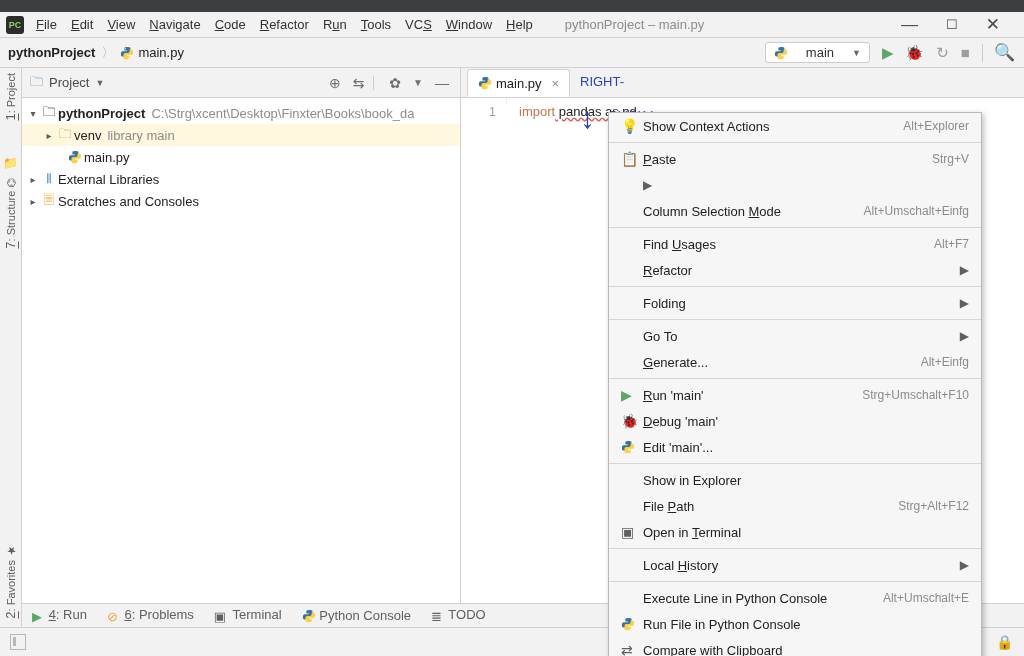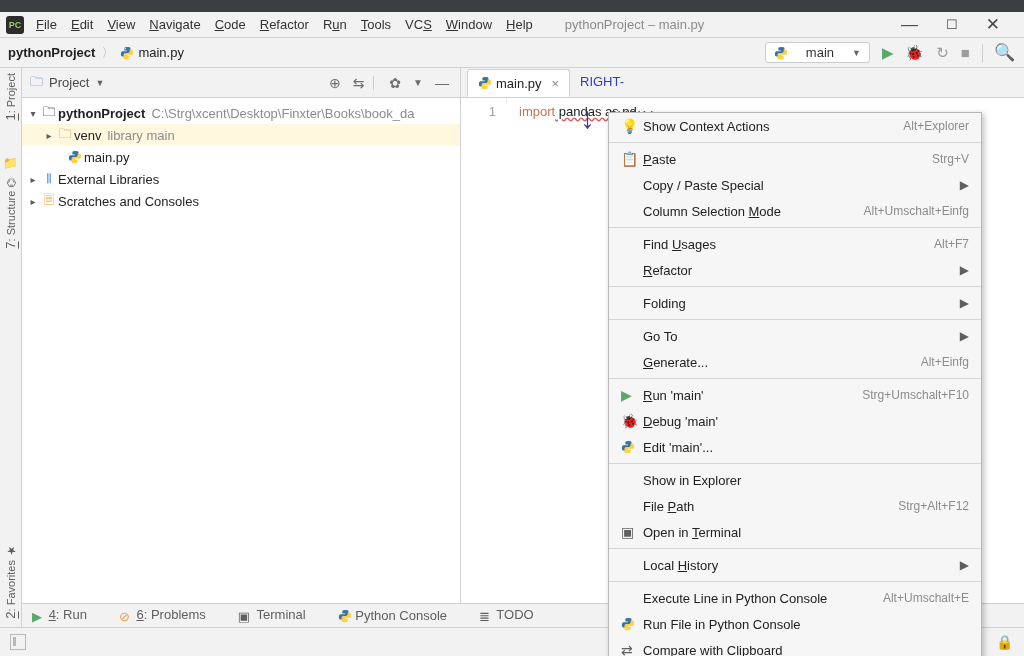--- a/index.html
+++ b/index.html
@@ -70,21 +70,21 @@
 
   
   .ctxmenu { position:absolute; left:608px; top:112px; width:374px; background:#f6f6f6; border:1px solid #b8b8b8; box-shadow:2px 2px 6px rgba(0,0,0,0.25); z-index:10; }
   .ctxitem { display:flex; align-items:center; height:26px; padding:0 12px; color:#222; }
   .ctxitem .ico { width:22px; display:inline-flex; align-items:center; color:#5f5f5f; font-size:14px;}
   .ctxitem .lbl { flex:1; }
   .ctxitem .sc { color:#8c8c8c; font-size:12px;}
   .ctxitem .sub { color:#5f5f5f; font-size:12px; }
   .ctxsep { height:1px; background:#d6d6d6; margin:3px 0; }
 
-  .toolwindows { position:absolute; left:22px; right:0; bottom:29px; height:24px; background:#f2f2f2; border-top:1px solid #d1d1d1; display:flex; align-items:center; padding:0 10px; gap:32px; color:#5f5f5f; font-size:12px;}
+  .toolwindows { position:absolute; left:22px; right:0; bottom:29px; height:24px; background:#f2f2f2; border-top:1px solid #d1d1d1; display:flex; align-items:center; padding:0 10px; gap:20px; color:#5f5f5f; font-size:12px;}
   .toolwindows span u { text-decoration:underline; }
   .toolwindows .ico { display:inline-block; vertical-align:middle; margin-right:3px;}
 
   .statusbar { position:absolute; left:0; right:0; bottom:0; height:29px; background:#f2f2f2; border-top:1px solid #d1d1d1; display:flex; align-items:center; padding:0 10px; color:#5f5f5f; font-size:12px; }
   .statusbar .corner { width:16px; height:16px; border:1px solid #b8b8b8; margin-right:8px; position:relative;}
   .statusbar .corner::before{content:"";position:absolute;left:2px;top:2px;width:3px;height:9px;background:#b8b8b8;}
   .statusbar .right { margin-left:auto; display:flex; gap:16px; align-items:center;}
   .statusbar .lock { font-size:14px; }
 
   svg.pyicon { width:14px; height:14px; }
@@ -230,21 +230,20 @@
       <span class="sc">Alt+Explorer</span>
     </div>
     <div class="ctxsep"></div>
     <div class="ctxitem">
       <span class="ico">📋</span>
       <span class="lbl"><u>P</u>aste</span>
       <span class="sc">Strg+V</span>
     </div>
     <div class="ctxitem">
       <span class="ico"></span>
-      <span class="lbl">Copy / Paste Special</span>
       <span class="sub">▶</span>
     </div>
     <div class="ctxitem">
       <span class="ico"></span>
       <span class="lbl">Column Selection <u>M</u>ode</span>
       <span class="sc">Alt+Umschalt+Einfg</span>
     </div>
     <div class="ctxsep"></div>
     <div class="ctxitem">
       <span class="ico"></span>

